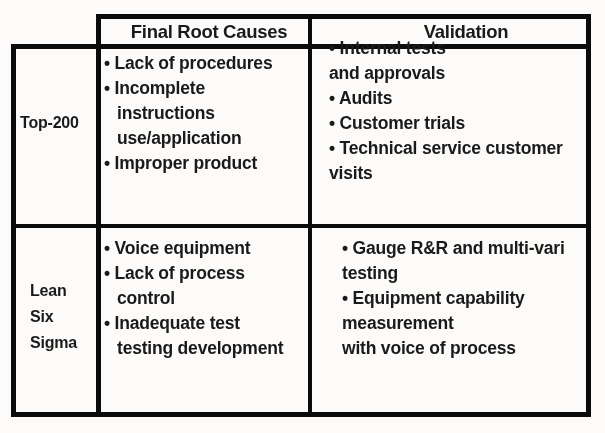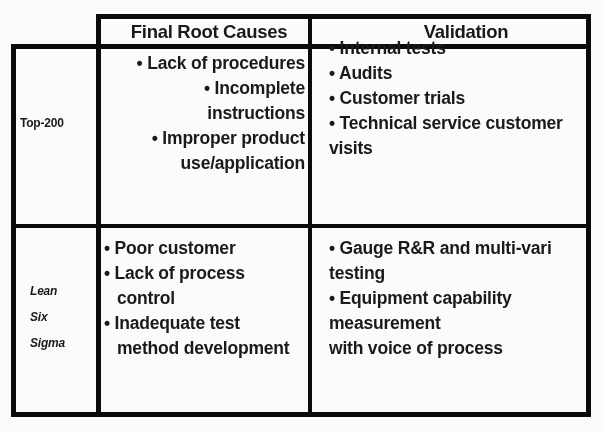--- a/index.html
+++ b/index.html
@@ -32,36 +32,36 @@
     position: absolute; top: 19px; height: 25px;
     display: flex; align-items: center; justify-content: center;
     font-size: 18.5px; letter-spacing: -0.3px; white-space: nowrap;
   }
   #hdr-causes     { left: 101px; width: 216px; }
   #hdr-validation { left: 312px; width: 308px; }
 
   
   .label-cell {
     position: absolute;
-    font-size: 12px; line-height: 26px; letter-spacing: -0.2px;
+    font-size: 16px; line-height: 26px; letter-spacing: -0.2px;
     white-space: nowrap;
   }
   #label-row1 { left: 20px; top: 110px; }
-  #label-row2 { left: 30px; top: 278px; font-style: italic; }
+  #label-row2 { left: 30px; top: 278px; }
 
   
   .list-cell {
     position: absolute;
     font-size: 17.5px; line-height: 25px; letter-spacing: -0.2px;
     white-space: nowrap;
   }
-  #causes-row1     { left: 104px; top: 51px;  width: 201px; text-align: right; }
+  #causes-row1     { left: 104px; top: 51px;  width: 201px; }
   #validation-row1 { left: 329px; top: 36px;  width: 254px; }
   #causes-row2     { left: 104px; top: 236px; width: 201px; }
-  #validation-row2 { left: 329px; top: 236px; width: 254px; }
+  #validation-row2 { left: 342px; top: 236px; width: 254px; }
 
   
   .col-causes .cont     { padding-left: 13px; }
   .col-validation .cont { padding-left: 0; }
 </style>
 </head>
 <body>
 
 <div class="canvas">
 
@@ -81,42 +81,43 @@
     <span>Validation</span>
   </div>
 
   <div class="label-cell" id="label-row1">
       <div class="line plain">Top-200</div>
     </div>
   <div class="list-cell col-causes" id="causes-row1">
       <div class="line bullet">• Lack of procedures</div>
       <div class="line bullet">• Incomplete</div>
       <div class="line cont">instructions</div>
+      <div class="line cont">use/application</div>
       <div class="line bullet">• Improper product</div>
-      <div class="line cont">use/application</div>
     </div>
   <div class="list-cell col-validation" id="validation-row1">
       <div class="line bullet">• Internal tests</div>
+      <div class="line cont">and approvals</div>
       <div class="line bullet">• Audits</div>
       <div class="line bullet">• Customer trials</div>
       <div class="line bullet">• Technical service customer</div>
       <div class="line cont">visits</div>
     </div>
 
   <div class="label-cell" id="label-row2">
       <div class="line plain">Lean</div>
       <div class="line plain">Six</div>
       <div class="line plain">Sigma</div>
     </div>
   <div class="list-cell col-causes" id="causes-row2">
-      <div class="line bullet">• Poor customer</div>
+      <div class="line bullet">• Voice equipment</div>
       <div class="line bullet">• Lack of process</div>
       <div class="line cont">control</div>
       <div class="line bullet">• Inadequate test</div>
-      <div class="line cont">method development</div>
+      <div class="line cont">testing development</div>
     </div>
   <div class="list-cell col-validation" id="validation-row2">
       <div class="line bullet">• Gauge R&amp;R and multi-vari</div>
       <div class="line cont">testing</div>
       <div class="line bullet">• Equipment capability</div>
       <div class="line cont">measurement</div>
       <div class="line cont">with voice of process</div>
     </div>
 
 </div>

